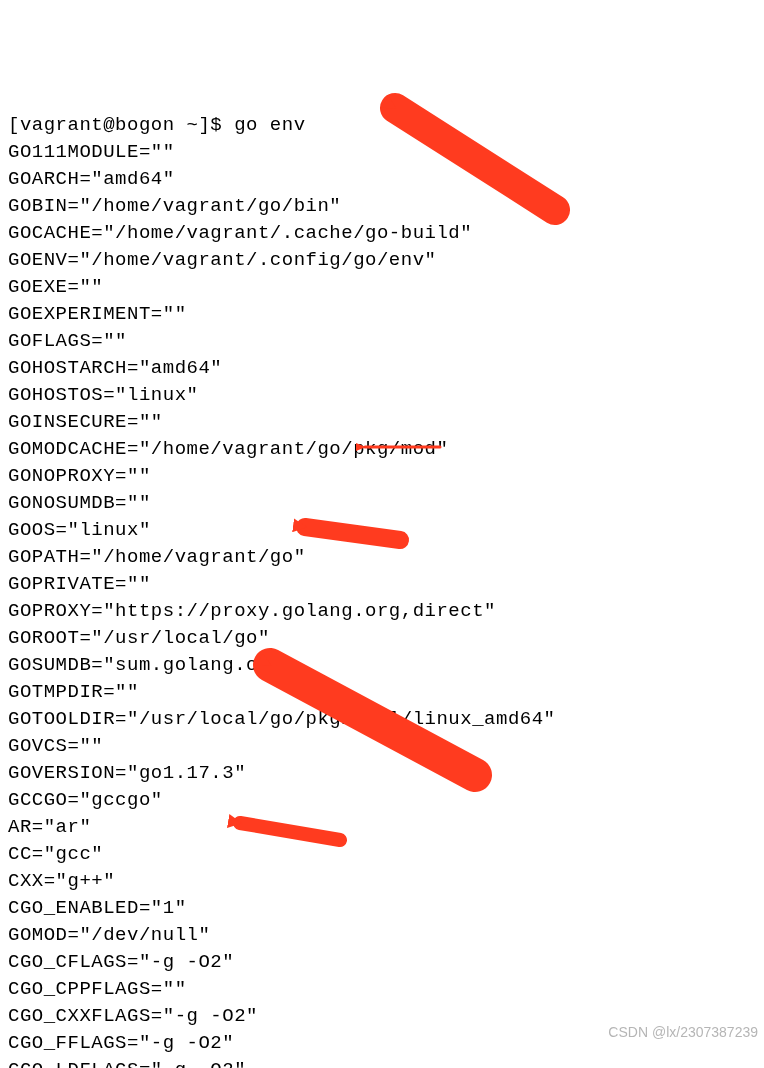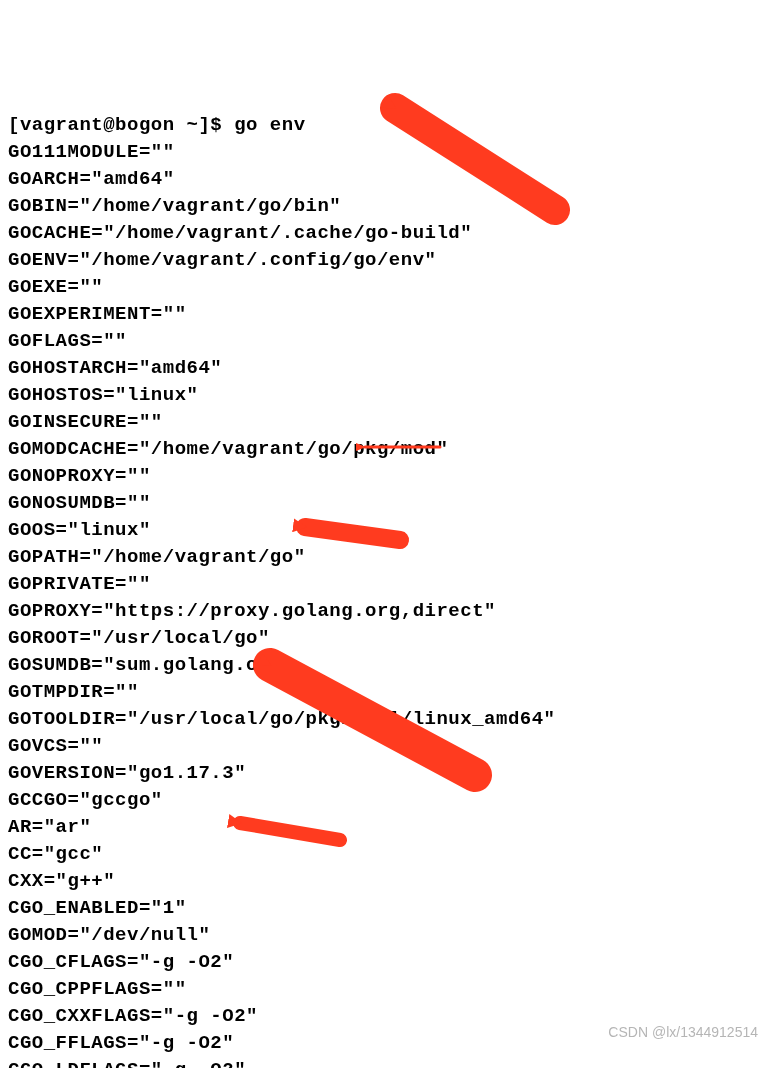--- a/index.html
+++ b/index.html
@@ -11,21 +11,21 @@
     line-height: 27px;
     color: #000000;
     white-space: pre;
     width: 764px;
     height: 1068px;
     overflow: hidden;
     box-sizing: border-box;
     position: relative;
     letter-spacing: 0.5px;
   }
-  .line { display: block; font-weight: bold; }
+  .line { display: block; }
   .arrow-layer {
     position: absolute;
     top: 0;
     left: 0;
     pointer-events: none;
   }
   .watermark {
     position: absolute;
     right: 6px;
     bottom: 22px;
@@ -59,16 +59,16 @@
 
   <line x1="440" y1="447" x2="365" y2="447" stroke="#ff3b1f" stroke-width="3" marker-end="url(#ahS)" stroke-linecap="round"></line>
 
   <line x1="400" y1="540" x2="305" y2="527" stroke="#ff3b1f" stroke-width="18" marker-end="url(#ahL)" stroke-linecap="round"></line>
 
   <line x1="475" y1="775" x2="270" y2="665" stroke="#ff3b1f" stroke-width="34" marker-end="url(#ahL)" stroke-linecap="round"></line>
 
   <line x1="340" y1="840" x2="240" y2="823" stroke="#ff3b1f" stroke-width="14" marker-end="url(#ahL)" stroke-linecap="round"></line>
 </svg>
 
-<div class="watermark">CSDN @lx/1344912514</div>
+<div class="watermark">CSDN @lx/2307387239</div>
 
 
 
 
 </body></html>

